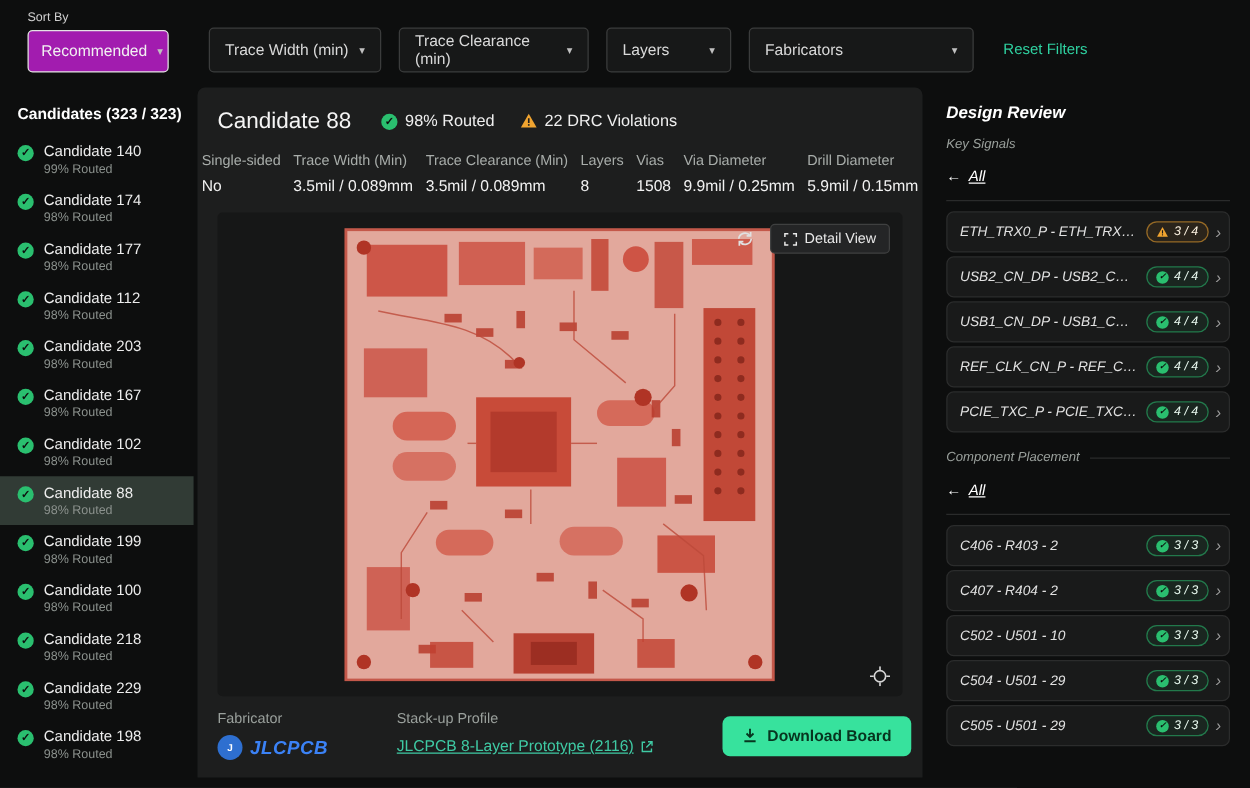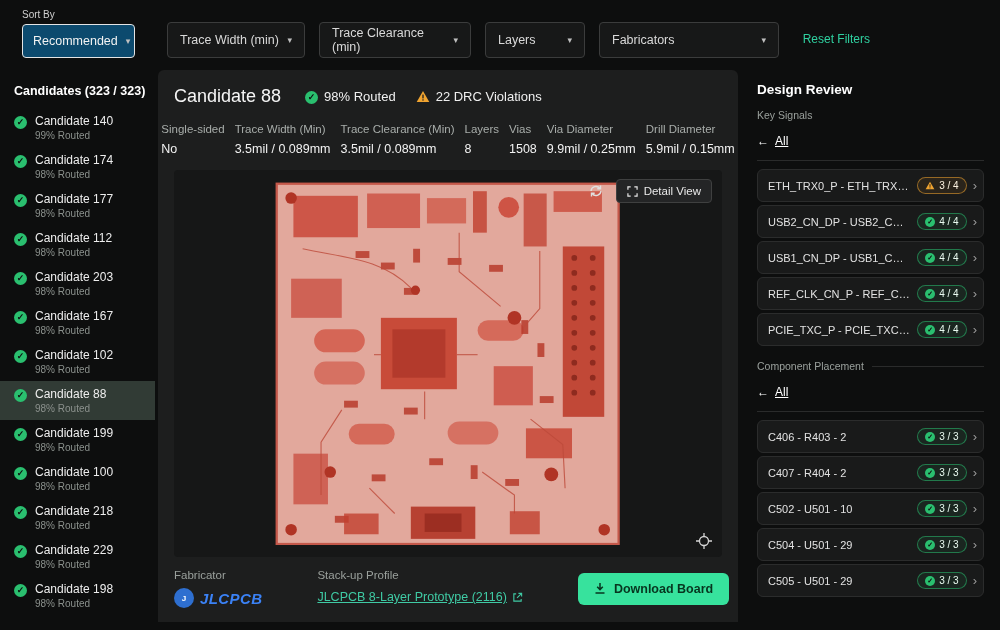--- a/index.html
+++ b/index.html
@@ -11,21 +11,21 @@
     font-size:12px;
   }
   .app { width:1000px; height:622px; display:flex; flex-direction:column; }
 
   
   .topbar { display:flex; align-items:flex-end; gap:14px; padding:8px 20px 12px 22px; height:70px; flex:none; }
   .sort-group { margin-right:18px; }
   .sort-label { font-size:10px; color:#cfcfcf; margin-bottom:4px; }
   .sort-box {
     width:113px; height:34px; display:flex; align-items:center; justify-content:space-between;
-    border:1px solid #e4e4e4; border-radius:4px; background:#0c4a6e; padding:0 10px;
+    border:1px solid #e4e4e4; border-radius:4px; background:#a21caf; padding:0 10px;
     font-size:12.5px; color:#f2f2f2; cursor:pointer;
   }
   .filter-box {
     height:36px; display:flex; align-items:center; justify-content:space-between;
     border:1px solid #3b3c3c; border-radius:4px; background:#171818; padding:0 12px;
     font-size:12.5px; color:#d9d9d9; cursor:pointer;
   }
   .caret { color:#c0c0c0; font-size:9px; margin-left:8px; }
   .reset-link { margin-left:auto; margin-right:110px; margin-bottom:12px; color:#2fd1a0; font-size:12px; cursor:pointer; white-space:nowrap; }
 
@@ -78,21 +78,21 @@
   }
   .logo-text { color:#3b82f6; font-weight:bold; font-style:italic; font-size:15px; letter-spacing:.4px; }
   .stack-link { display:flex; align-items:center; gap:5px; margin-top:9px; color:#3fcaa4; font-size:12.5px; text-decoration:underline; cursor:pointer; white-space:nowrap; }
   .download-btn {
     margin-left:auto; align-self:center; display:flex; align-items:center; gap:8px;
     background:#37e29d; color:#07351f; border:none; border-radius:6px; padding:9px 16px;
     font-size:12.5px; font-weight:bold; cursor:pointer; font-family:"Liberation Sans", sans-serif; white-space:nowrap;
   }
 
   
-  .right { width:255px; flex:none; padding:12px 16px 0 12px; overflow:hidden; }
+  .right { width:255px; flex:none; padding:12px 16px 0 12px; overflow:hidden;font-style:italic; }
   .right-title { font-size:13.5px; font-weight:600; color:#fff; margin-bottom:12px; }
   .section-label-row { display:flex; align-items:center; gap:8px; margin:4px 0 6px; }
   .section-label { font-size:10.5px; color:#9aa09c; white-space:nowrap; }
   .section-line { flex:1; height:1px; background:#2a2b2b; }
   .all-row { padding:7px 0 12px; border-bottom:1px solid #2a2b2b; margin-bottom:8px; }
   .all-link { color:#fff; font-size:12px; cursor:pointer; display:inline-flex; gap:6px; align-items:center; }
   .all-link .all-txt { text-decoration:underline; }
   .row {
     display:flex; align-items:center; height:33px; padding:0 6px 0 10px;
     background:#191a1a; border:1px solid #2b2c2c; border-radius:6px; margin-bottom:3px; cursor:pointer;

